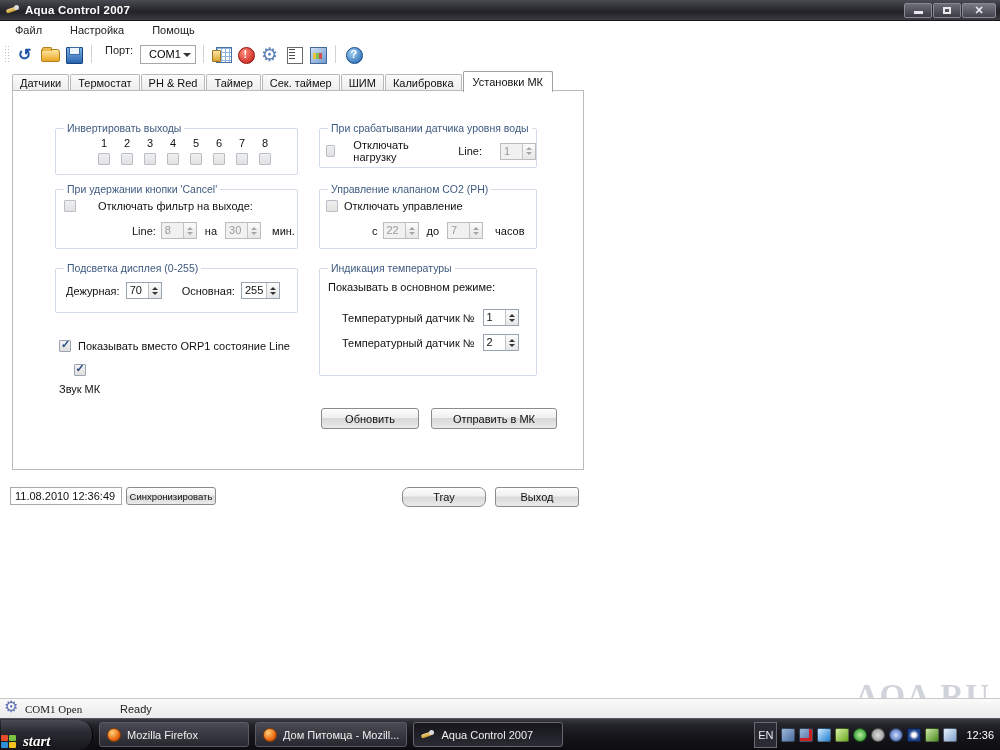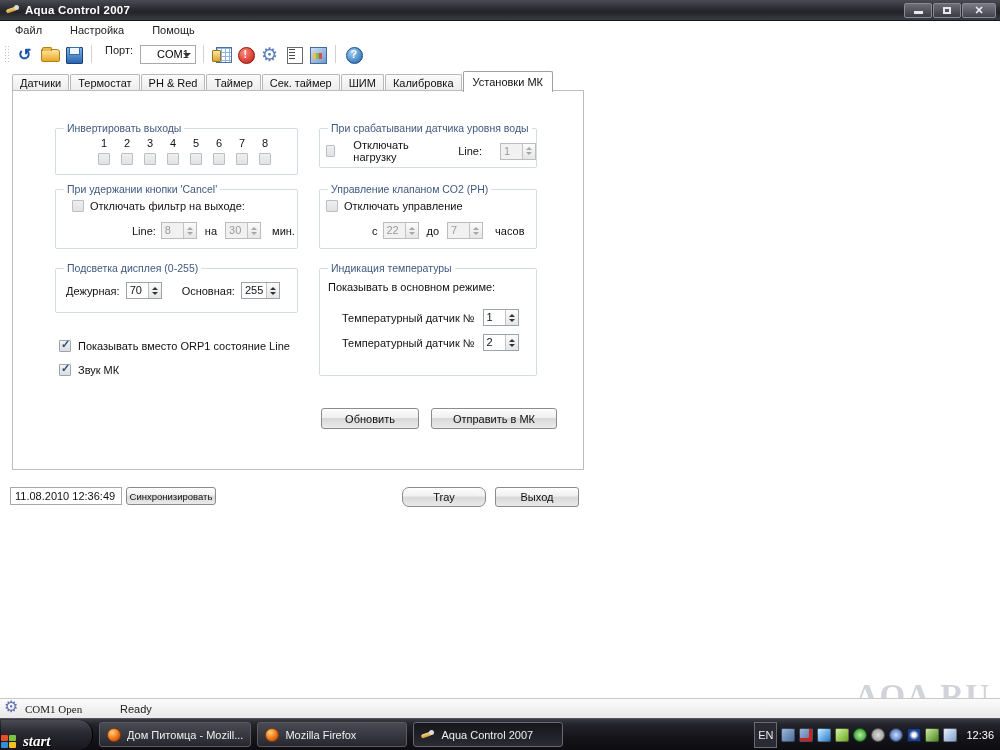--- a/index.html
+++ b/index.html
@@ -133,21 +133,21 @@
     border:1px solid #134a86;
   }
   .ic-help:after{
     content:"?"; position:absolute; left:7.5px; top:3px; color:#fff; font-size:11px;
     font-weight:bold; line-height:15px;
   }
 
   .port-label{ font-size:11px; color:#222; margin:0 4px 8px 6px; }
   .port-combo{
     width:56px; height:19px; border:1px solid #a8a8a8; background:#fff;
-    display:flex; align-items:center; font-size:11px; padding-left:16px; position:relative;
+    display:flex; align-items:center; font-size:11px; padding-left:8px; position:relative;
   }
   .port-combo .caret{
     position:absolute; right:4px; top:7px; width:0; height:0;
     border-left:4px solid transparent; border-right:4px solid transparent; border-top:4px solid #333;
   }
 
   
   .tabstrip{ position:relative; margin-left:12px; margin-top:4px; height:19px; display:flex; align-items:flex-end; }
   .tab{
     height:17px; padding:0 7px; font-size:11px; color:#111;
@@ -357,21 +357,21 @@
         <span class="cb dis"></span>
         <span class="cb dis"></span>
         <span class="cb dis"></span>
         <span class="cb dis"></span>
         <span class="cb dis"></span>
       </div>
     </div>
 
     <div class="group" style="left:42px; top:98px; width:243px; height:60px;">
       <div class="glegend">При удержании кнопки 'Cancel'</div>
-      <div style="position:absolute; left:8px; top:10px; display:flex; align-items:flex-start; gap:6px;margin-left:8px;">
+      <div style="position:absolute; left:8px; top:10px; display:flex; align-items:flex-start; gap:22px;">
         <span class="cb dis"></span>
         <span class="lbl">Отключать фильтр на выходе:</span>
       </div>
       <div style="position:absolute; left:76px; top:32px; display:flex; align-items:center; gap:5px;">
         <span class="lbl">Line:</span>
         <span class="spin dis">
           <span class="val">8</span>
           <span class="arrows">
               <i class="ar-up"></i>
               <i class="ar-dn"></i>
@@ -408,21 +408,21 @@
               <i class="ar-dn"></i>
             </span>
         </span>
       </div>
     </div>
 
     <div style="position:absolute; left:46px; top:249px; display:flex; align-items:center; gap:7px;">
       <span class="cb checked"></span>
       <span class="lbl">Показывать вместо ORP1 состояние Line</span>
     </div>
-    <div style="position:absolute; left:46px; top:273px; display:flex; align-items:center; gap:7px;">
+    <div style="position:absolute; left:46px; top:273px; display:flex; align-items:center; gap:7px;flex-direction:column;">
       <span class="cb checked"></span>
       <span class="lbl">Звук МК</span>
     </div>
 
     <div class="group" style="left:306px; top:37px; width:218px; height:40px;">
       <div class="glegend">При срабатывании датчика уровня воды</div>
       <div style="position:absolute; left:6px; top:10px; display:flex; align-items:center; gap:18px;">
         <span class="cb dis"></span>
         <span class="lbl">Отключать нагрузку</span>
         <span class="lbl" style="margin-left:12px;">Line:</span>
@@ -514,25 +514,25 @@
       <div class="f1"></div>
         <div class="f2"></div>
         <div class="f3"></div>
         <div class="f4"></div>
     </span>
     <span class="startlabel">start</span>
   </div>
 
   <div class="taskitem">
     <span class="ff-icon"></span>
-    <span>Дом Питомца - Mozill...</span>
+    <span>Mozilla Firefox</span>
   </div>
   <div class="taskitem">
     <span class="ff-icon"></span>
-    <span>Mozilla Firefox</span>
+    <span>Дом Питомца - Mozill...</span>
   </div>
   <div class="taskitem active">
     <span class="aq-icon"></span>
     <span>Aqua Control 2007</span>
   </div>
 
   <div class="tray">
     <span class="tray-lang">EN</span>
     <span class="tico" style="background:linear-gradient(135deg,#9fb7d8,#4a6da0);"></span>
     <span class="tico" style="background:linear-gradient(135deg,#9fb7d8,#4a6da0); box-shadow:inset -3px -3px 0 #c22;"></span>

